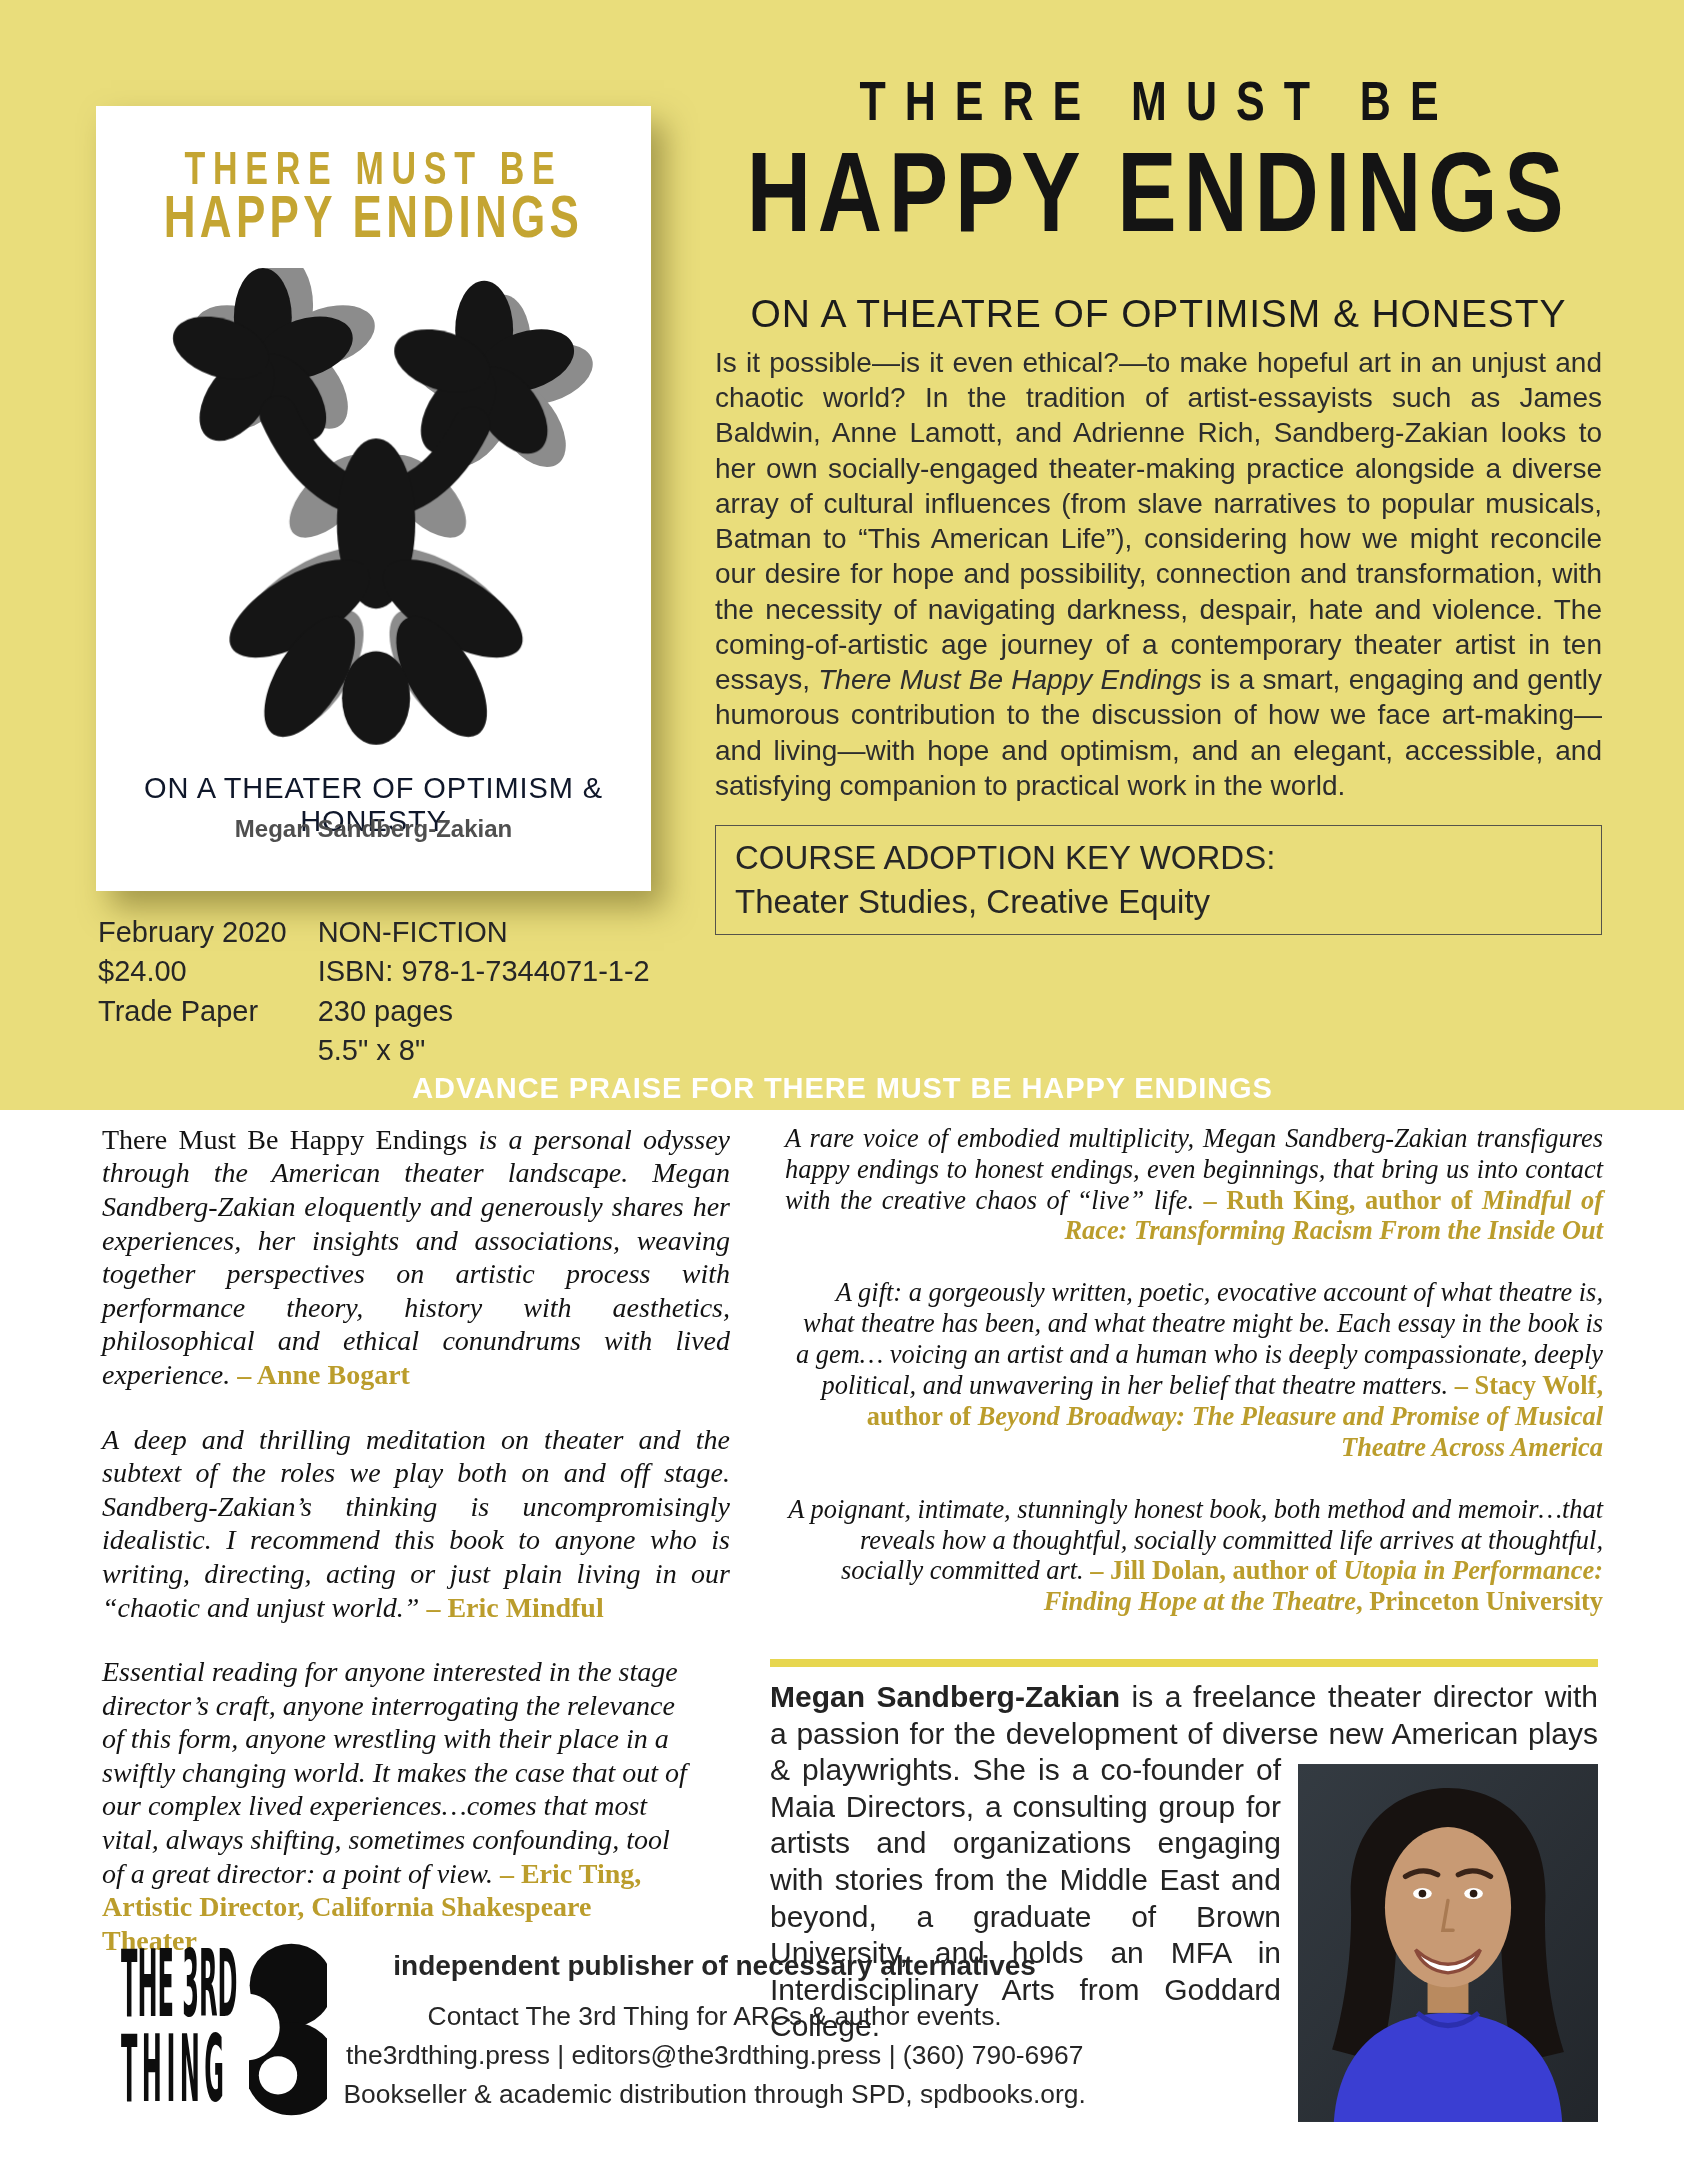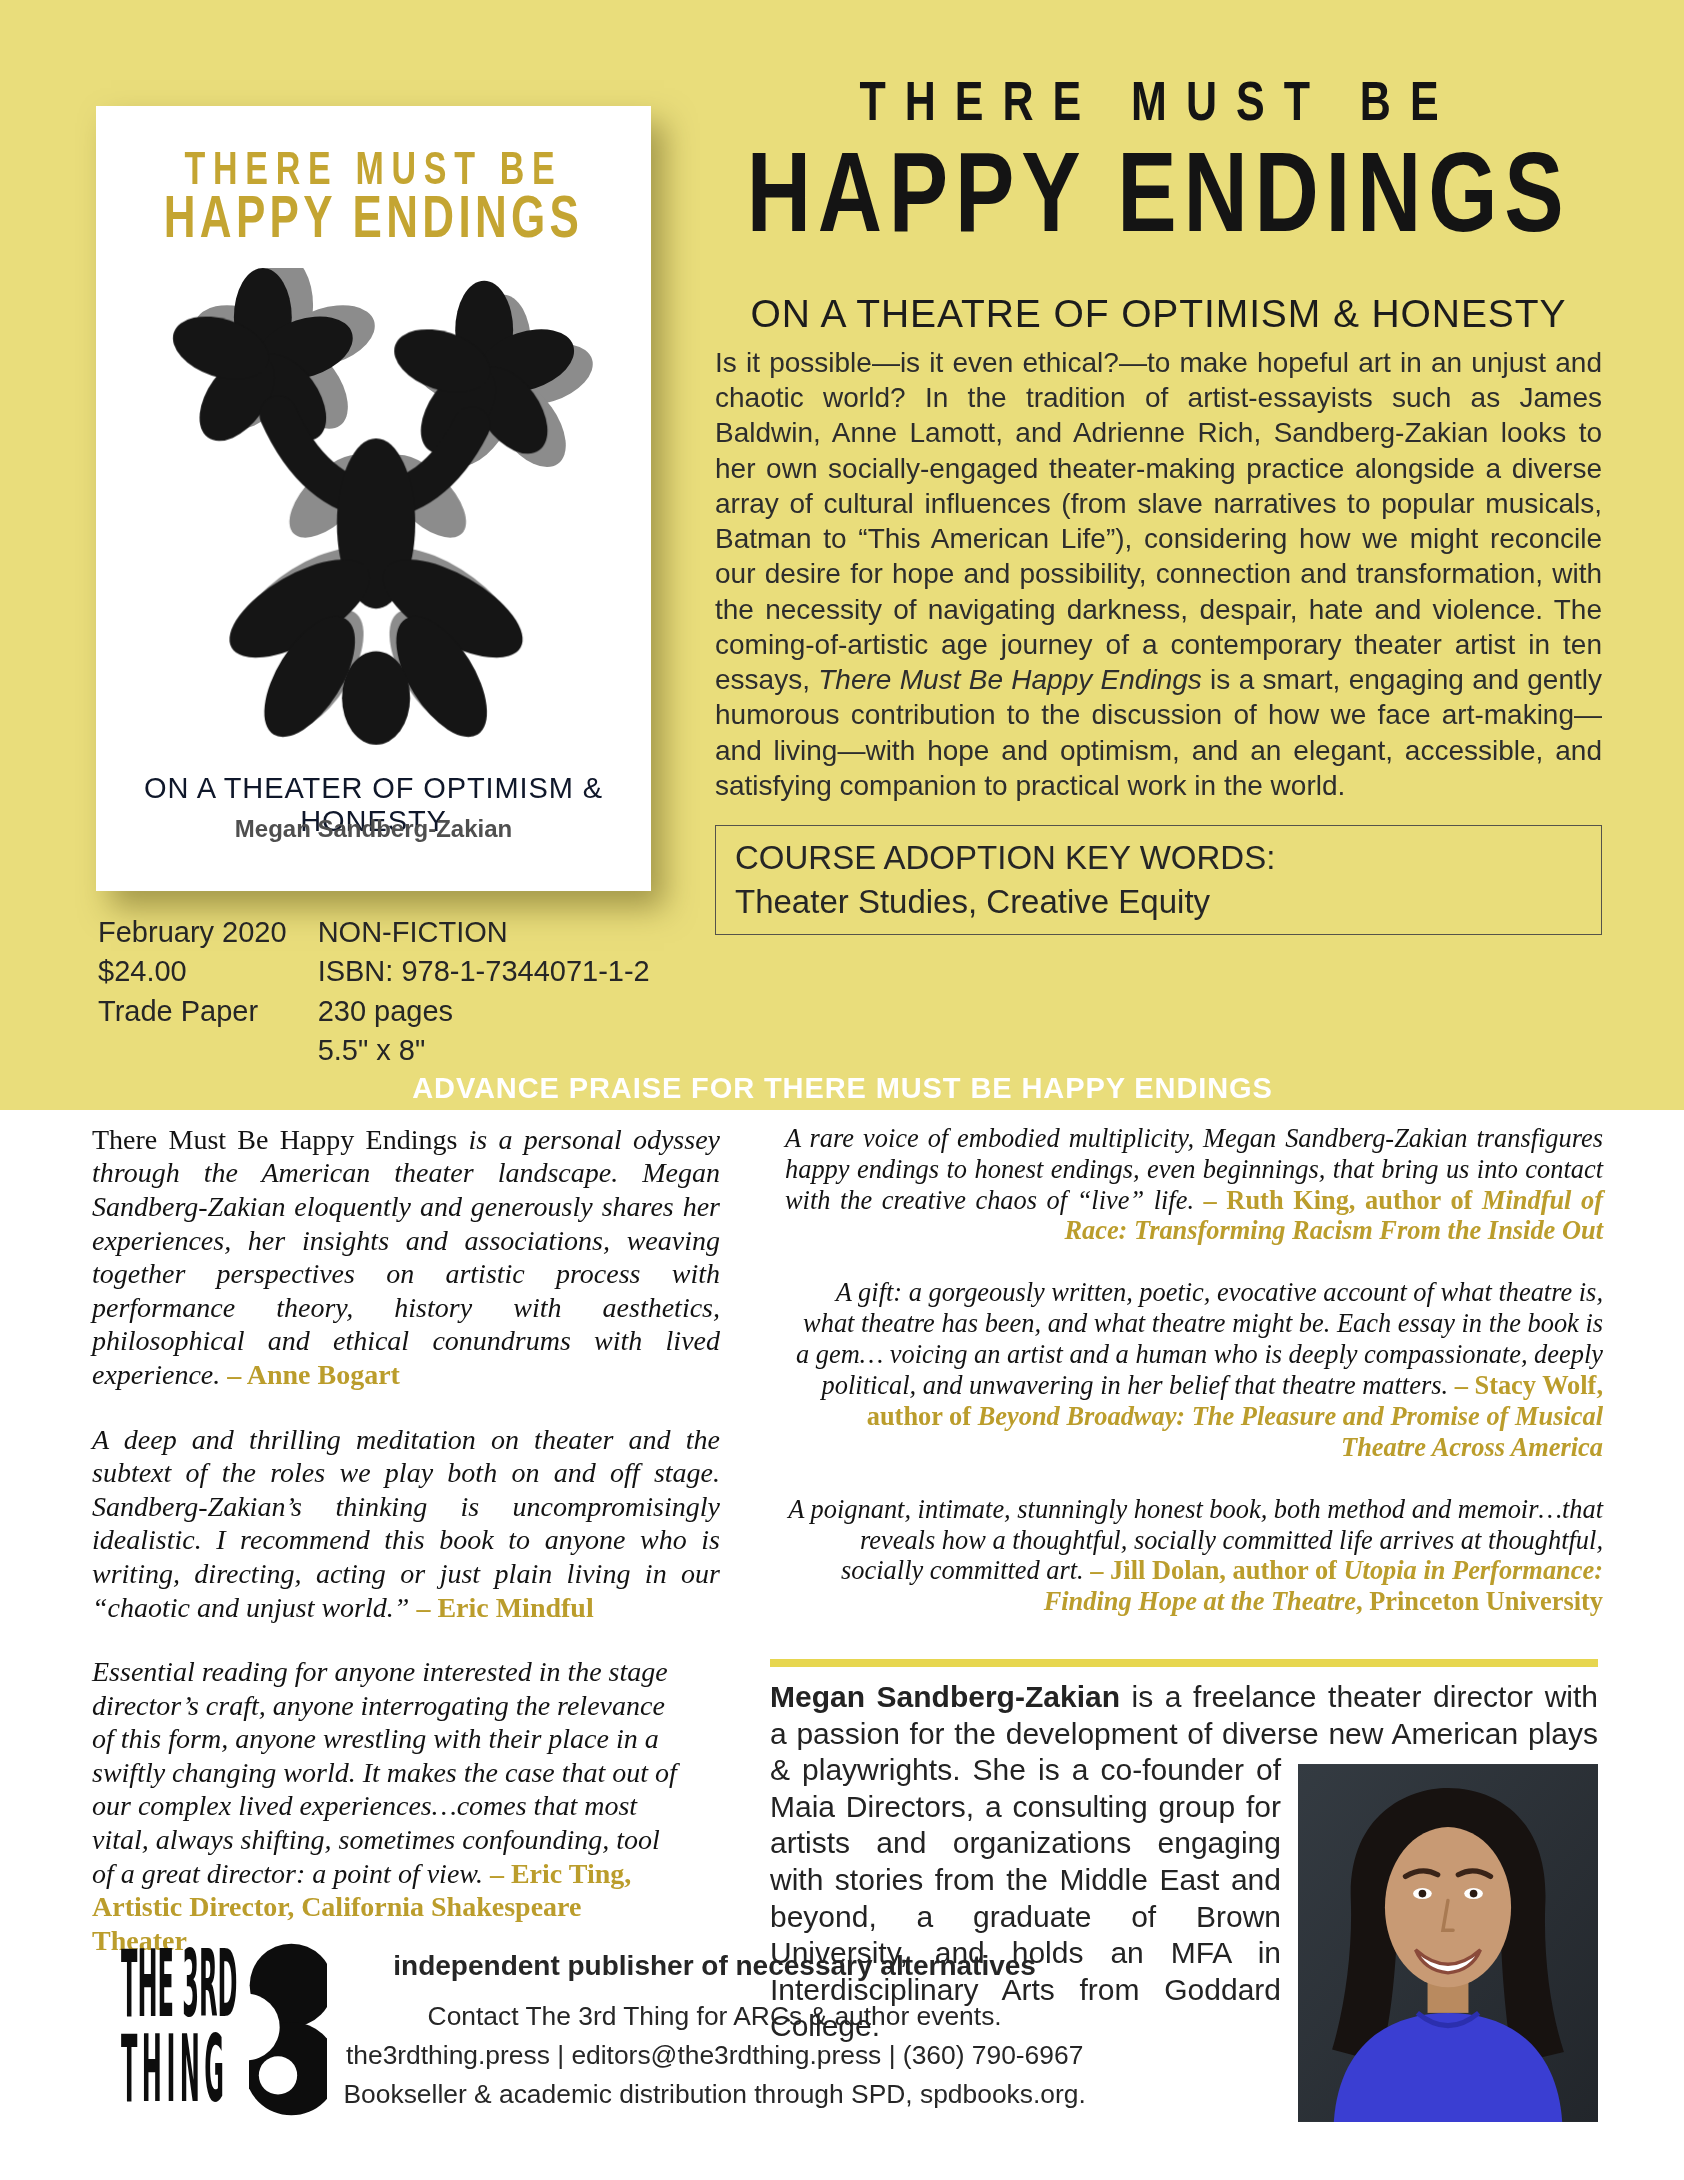--- a/index.html
+++ b/index.html
@@ -37,21 +37,21 @@
   .desc{text-align:justify;font-size:28px;line-height:1.26;color:#2d2d2d;margin:0;}
   .coursebox{margin-top:22px;border:1.7px solid #55534a;padding:10.2px 19px;text-align:left;
              font-size:33px;line-height:1.33;color:#262626;}
 
   .praise-heading{position:absolute;left:0;bottom:5.1px;width:100%;text-align:center;
                   color:#ffffff;font-weight:bold;font-size:29px;letter-spacing:0.9px;}
 
   
   .white{position:absolute;left:0;top:1110px;width:1685px;height:1071px;background:#ffffff;}
 
-  .lq{position:absolute;left:92px;top:12.8px;width:628px;
+  .lq{position:absolute;left:102px;top:12.8px;width:628px;
       font-family:"Liberation Serif",serif;font-style:italic;font-size:28px;line-height:1.2;color:#131313;}
   .rq{position:absolute;left:785px;top:12.8px;width:818px;
       font-family:"Liberation Serif",serif;font-style:italic;font-size:26.4px;line-height:1.17;color:#131313;}
   .quote{margin:0 0 31px 0;}
   .just{text-align:justify;}
   .q3{width:588px;text-align:left;}
   .rjust{text-align:justify;text-align-last:right;}
   .rright{text-align:right;}
   .roman{font-style:normal;}
   .attr{font-style:normal;font-weight:bold;color:#bb9d2c;}

